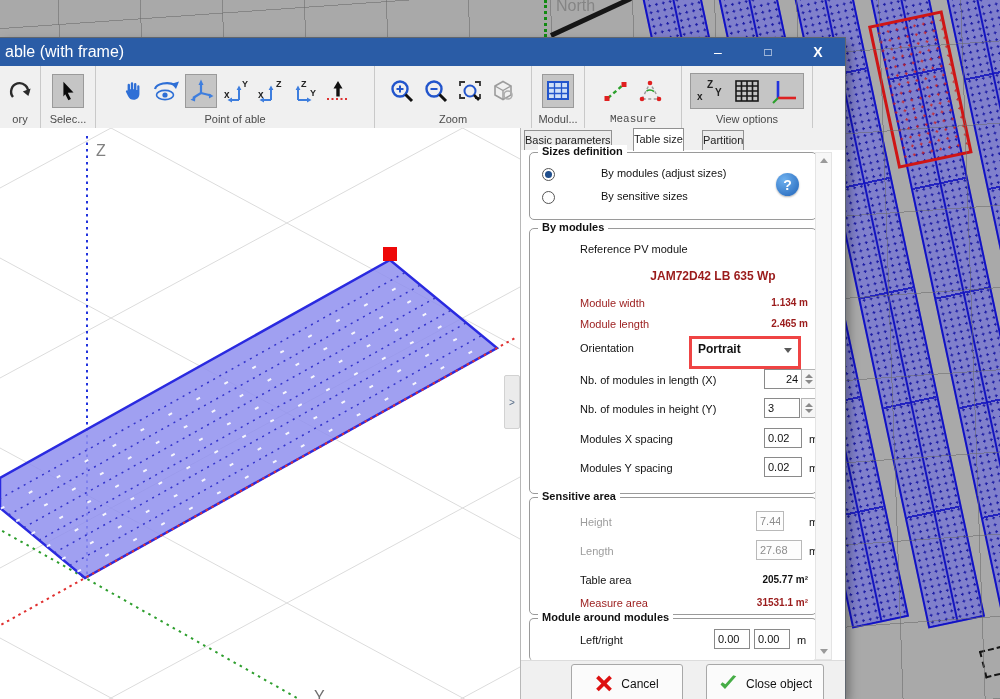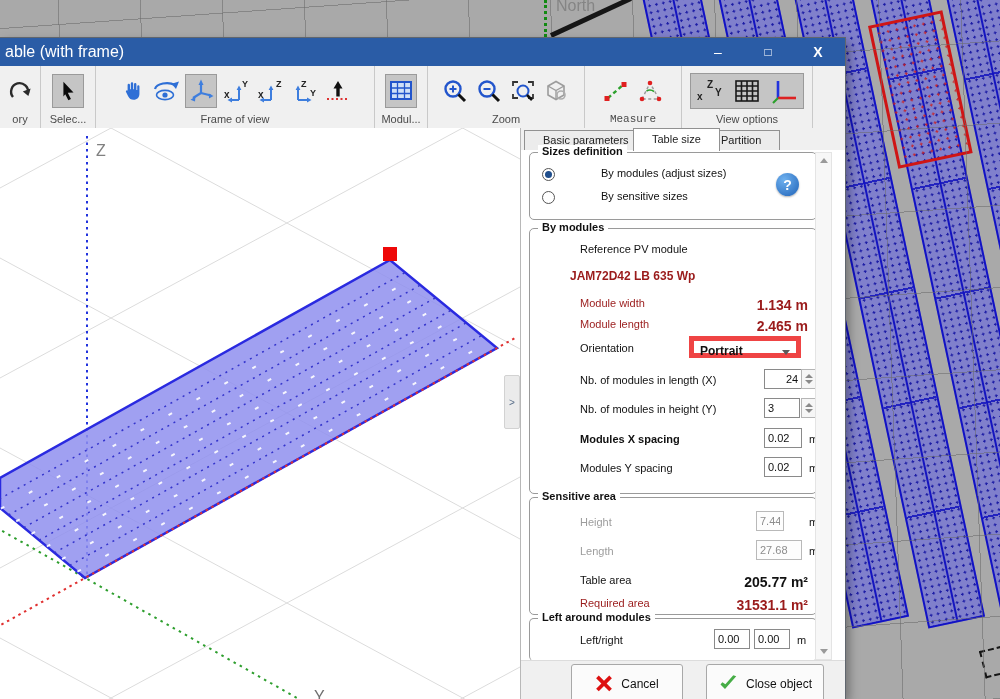--- a/index.html
+++ b/index.html
@@ -63,41 +63,41 @@
 
   
   .main{position:absolute;left:0;top:90px;width:845px;height:571px;}
   .viewport{position:absolute;left:0;top:0;width:520px;height:571px;background:#fff;border-right:1px solid #b8b8b8;}
   .collapse{position:absolute;left:504px;top:247px;width:14px;height:52px;background:#ebebeb;border:1px solid #d2d2d2;border-radius:2px;
     font-size:10px;color:#5a6f8a;display:flex;align-items:center;justify-content:center;}
 
   
   .panel{position:absolute;left:521px;top:0;width:324px;height:571px;background:#fff;}
   .tabs{position:absolute;left:0;top:0;width:324px;height:22px;background:#f0f0f0;}
-  .tab{position:absolute;top:2px;height:19px;line-height:19px;font-size:11px;padding:0 18px;border:1px solid #919191;
+  .tab{position:absolute;top:2px;height:19px;line-height:19px;font-size:11px;padding:0 0;border:1px solid #919191;
     background:#ececec;color:#222;border-bottom:none;}
   .tab.t0{left:3px;}
   .tab.t1{left:112px;background:#fff;top:0;height:22px;line-height:21px;z-index:3;}
   .tab.t2{left:181px;}
   .groupbox{position:absolute;left:8px;width:286px;border:1px solid #9a9a9a;border-radius:5px;background:#fff;}
   .gtitle{position:absolute;top:-8px;left:8px;background:#fff;padding:0 4px;font-size:11px;font-weight:bold;color:#111;}
   .row-label{position:absolute;font-size:11px;color:#111;white-space:nowrap;margin-left:40px;}
   .maroon{color:#9a1b1b;}
   .dim{color:#9d9d9d;}
-  .val{position:absolute;font-size:14px;font-weight:bold;color:#9a1b1b;text-align:right;}
+  .val{position:absolute;font-size:10px;font-weight:bold;color:#9a1b1b;text-align:right;}
   .val.black{color:#111;}
   .inbox{position:absolute;height:20px;border:1px solid #8a8a8a;background:#fff;font-size:11px;font-family:"Liberation Sans",sans-serif;
     padding:0 3px;box-sizing:border-box;color:#111;}
   .inbox:disabled{color:#8d8d8d;background:#fdfdfd;border-color:#b9b9b9;}
   .unit{position:absolute;font-size:11px;color:#111;}
   .spin{position:absolute;width:15px;height:20px;border:1px solid #b5b5b5;background:#f6f6f6;box-sizing:border-box;}
   .spin i{position:absolute;left:3px;width:0;height:0;border-left:4px solid transparent;border-right:4px solid transparent;}
   .spin i.up{top:4px;border-bottom:4px solid #8a8a8a;}
   .spin i.dn{bottom:4px;border-top:4px solid #8a8a8a;}
-  .dd{position:absolute;height:22px;border:5px solid #ef4444;background:#fff;box-sizing:border-box;}
+  .dd{position:absolute;height:33px;border:3px solid #ef4444;background:#fff;box-sizing:border-box;}
   .dd .txt{position:absolute;left:6px;top:3px;font-size:12px;font-weight:bold;color:#111;}
   .dd .chev{position:absolute;right:6px;top:9px;width:0;height:0;border-left:4px solid transparent;border-right:4px solid transparent;border-top:5px solid #5a5a5a;}
   .radio{position:absolute;width:13px;height:13px;border:1px solid #555;border-radius:50%;background:#fff;box-sizing:border-box;}
   .radio.checked::after{content:"";position:absolute;left:2px;top:2px;width:7px;height:7px;border-radius:50%;background:#1f4e8c;}
   .helpicon{position:absolute;width:23px;height:23px;border-radius:50%;
     background:radial-gradient(circle at 35% 30%,#6fb1ef,#1f63b8);color:#fff;font-weight:bold;font-size:14px;
     display:flex;align-items:center;justify-content:center;box-shadow:0 1px 2px rgba(0,0,0,.3);}
   .scrollbar{position:absolute;left:294px;top:24px;width:17px;height:508px;background:#f7f7f7;border:1px solid #e4e4e4;box-sizing:border-box;}
   .sarrow{position:absolute;left:4px;width:0;height:0;border-left:4px solid transparent;border-right:4px solid transparent;}
   .sarrow.up{top:5px;border-bottom:5px solid #9a9a9a;}
@@ -251,35 +251,21 @@
           </span>
           <span class="tbtn">
             <span>
                 <svg width="30" height="24" viewBox="0 0 30 24">
                   <line x1="4" y1="20" x2="26" y2="20" stroke="#d33" stroke-width="2" stroke-dasharray="2 2.5"></line>
                   <path d="M15 2 L10.5 9.5 H13.3 V17.5 H16.7 V9.5 H19.5 Z" fill="#111"></path>
                 </svg>
               </span>
           </span>
         </div>
-        <div class="tlabel">Frame of view</div>
-      </div>
-
-      <div class="tgroup g-modul">
-        <div class="ticons">
-          <span class="tbtn pressed">
-            <span>
-                <svg width="26" height="26" viewBox="0 0 26 26">
-                  <rect x="3" y="4" width="20" height="17" fill="#cfe0f7" stroke="#2255cc" stroke-width="2"></rect>
-                  <path d="M3 10 h20 M3 15.5 h20 M9.5 4 v17 M16.5 4 v17" stroke="#2255cc" stroke-width="1.3" fill="none"></path>
-                </svg>
-              </span>
-          </span>
-        </div>
-        <div class="tlabel">Modul...</div>
+        <div class="tlabel">Point of able</div>
       </div>
 
       <div class="tgroup g-zoom">
         <div class="ticons">
           <span class="tbtn">
             <span>
                 <svg width="26" height="26" viewBox="0 0 26 26">
                   <circle cx="11" cy="11" r="7.5" fill="none" stroke="#2255cc" stroke-width="2.4"></circle>
                   <line x1="16.5" y1="16.5" x2="23" y2="23" stroke="#111" stroke-width="3"></line>
                   <line x1="7.5" y1="11" x2="14.5" y2="11" stroke="#2255cc" stroke-width="2"></line>
@@ -309,20 +295,34 @@
             <span>
                 <svg width="26" height="26" viewBox="0 0 26 26">
                   <path d="M4 8 l8-4.5 8 4.5 v9 l-8 4.5 -8-4.5 z" fill="none" stroke="#9c9c9c" stroke-width="1.6"></path>
                   <path d="M4 8 l8 4.5 8-4.5 M12 12.5 V21.5" fill="none" stroke="#9c9c9c" stroke-width="1.4"></path>
                   <circle cx="17" cy="17" r="4" fill="none" stroke="#adadad" stroke-width="1.6"></circle>
                 </svg>
               </span>
           </span>
         </div>
         <div class="tlabel">Zoom</div>
+      </div>
+
+      <div class="tgroup g-modul">
+        <div class="ticons">
+          <span class="tbtn pressed">
+            <span>
+                <svg width="26" height="26" viewBox="0 0 26 26">
+                  <rect x="3" y="4" width="20" height="17" fill="#cfe0f7" stroke="#2255cc" stroke-width="2"></rect>
+                  <path d="M3 10 h20 M3 15.5 h20 M9.5 4 v17 M16.5 4 v17" stroke="#2255cc" stroke-width="1.3" fill="none"></path>
+                </svg>
+              </span>
+          </span>
+        </div>
+        <div class="tlabel">Modul...</div>
       </div>
 
       <div class="tgroup g-measure">
         <div class="ticons">
           <span class="tbtn">
             <span>
                 <svg width="28" height="26" viewBox="0 0 28 26">
                   <line x1="6" y1="20" x2="21" y2="7" stroke="#2ca02c" stroke-width="2.4" stroke-dasharray="4 3"></line>
                   <rect x="2.5" y="18" width="5" height="5" fill="#e02020"></rect>
                   <rect x="19.5" y="4" width="5" height="5" fill="#e02020"></rect>
@@ -443,21 +443,21 @@
           <span class="radio checked" style="left:12px;top:15px;"></span>
           <span class="row-label" style="left:31px;top:14px;">By modules  (adjust sizes)</span>
           <span class="radio" style="left:12px;top:38px;"></span>
           <span class="row-label" style="left:31px;top:37px;">By sensitive sizes</span>
           <span class="helpicon" style="left:246px;top:20px;">?</span>
         </div>
 
         <div class="groupbox" style="top:100px;height:264px;">
           <span class="gtitle">By modules</span>
           <span class="row-label" style="left:10px;top:14px;">Reference PV module</span>
-          <span class="row-label maroon" style="left:0;top:40px;width:286px;font-weight:bold;font-size:12px;">JAM72D42 LB 635 Wp</span>
+          <span class="row-label maroon" style="left:0;top:40px;width:286px;text-align:center;font-weight:bold;font-size:12px;">JAM72D42 LB 635 Wp</span>
           <span class="row-label maroon" style="left:10px;top:68px;">Module width</span>
           <span class="val" style="right:8px;top:68px;">1.134 m</span>
           <span class="row-label maroon" style="left:10px;top:89px;">Module length</span>
           <span class="val" style="right:8px;top:89px;margin-left:16px;">2.465 m</span>
 
           <span class="row-label" style="left:10px;top:113px;">Orientation</span>
           <div class="dd" style="left:159px;top:107px;width:112px;">
             <span class="txt">Portrait</span>
             <span class="chev"></span>
           </div>
@@ -469,45 +469,45 @@
               <i class="dn"></i>
             </span>
 
           <span class="row-label" style="left:10px;top:174px;">Nb. of modules in height (Y)</span>
           <input class="inbox" style="left: 234px; top: 169px; width: 36px;" value="3">
           <span class="spin" style="left:271px;top:169px;">
               <i class="up"></i>
               <i class="dn"></i>
             </span>
 
-          <span class="row-label" style="left:10px;top:204px;font-weight:bold;">Modules X spacing</span>
+          <span class="row-label" style="left:10px;top:204px;">Modules X spacing</span>
           <input class="inbox" style="left: 234px; top: 199px; width: 38px;" value="0.02">
           <span class="unit" style="left:279px;top:204px;">m</span>
 
           <span class="row-label" style="left:10px;top:233px;">Modules Y spacing</span>
           <input class="inbox" style="left: 234px; top: 228px; width: 38px;" value="0.02">
           <span class="unit" style="left:279px;top:233px;">m</span>
         </div>
 
         <div class="groupbox" style="top:369px;height:116px;">
           <span class="gtitle">Sensitive area</span>
           <span class="row-label dim" style="left:10px;top:18px;">Height</span>
           <input class="inbox" disabled="" style="left: 226px; top: 13px; width: 28px;" value="7.44">
           <span class="unit" style="left:279px;top:18px;">m</span>
           <span class="row-label dim" style="left:10px;top:47px;">Length</span>
           <input class="inbox" disabled="" style="left: 226px; top: 42px; width: 46px;" value="27.68">
           <span class="unit" style="left:279px;top:47px;">m</span>
           <span class="row-label" style="left:10px;top:76px;">Table area</span>
           <span class="val black" style="right:8px;top:76px;">205.77 m²</span>
-          <span class="row-label maroon" style="left:10px;top:99px;">Required area</span>
+          <span class="row-label maroon" style="left:10px;top:99px;">Measure area</span>
           <span class="val" style="right:8px;top:99px;">31531.1 m²</span>
         </div>
 
         <div class="groupbox" style="top:490px;height:42px;border-bottom:none;">
-          <span class="gtitle">Left around modules</span>
+          <span class="gtitle">Module around modules</span>
           <span class="row-label" style="left:10px;top:15px;">Left/right</span>
           <input class="inbox" style="left: 184px; top: 10px; width: 36px;" value="0.00">
           <input class="inbox" style="left: 224px; top: 10px; width: 36px;" value="0.00">
           <span class="unit" style="left:267px;top:15px;">m</span>
         </div>
 
         <div class="scrollbar">
           <span class="sarrow up"></span>
           <span class="sarrow dn"></span>
         </div>

